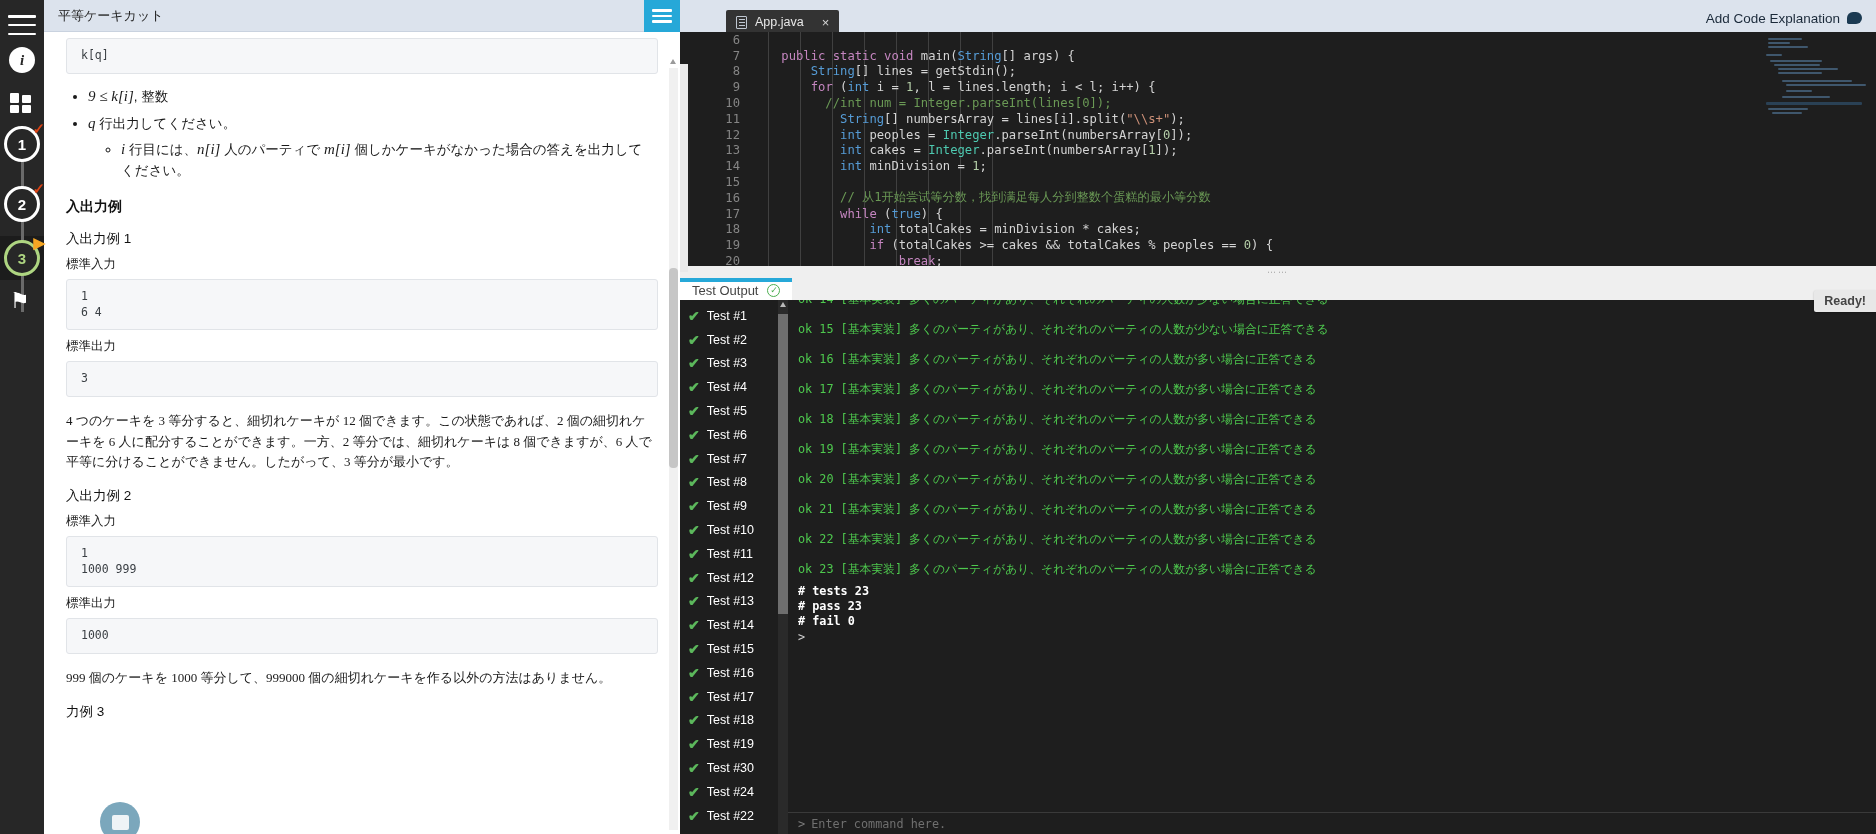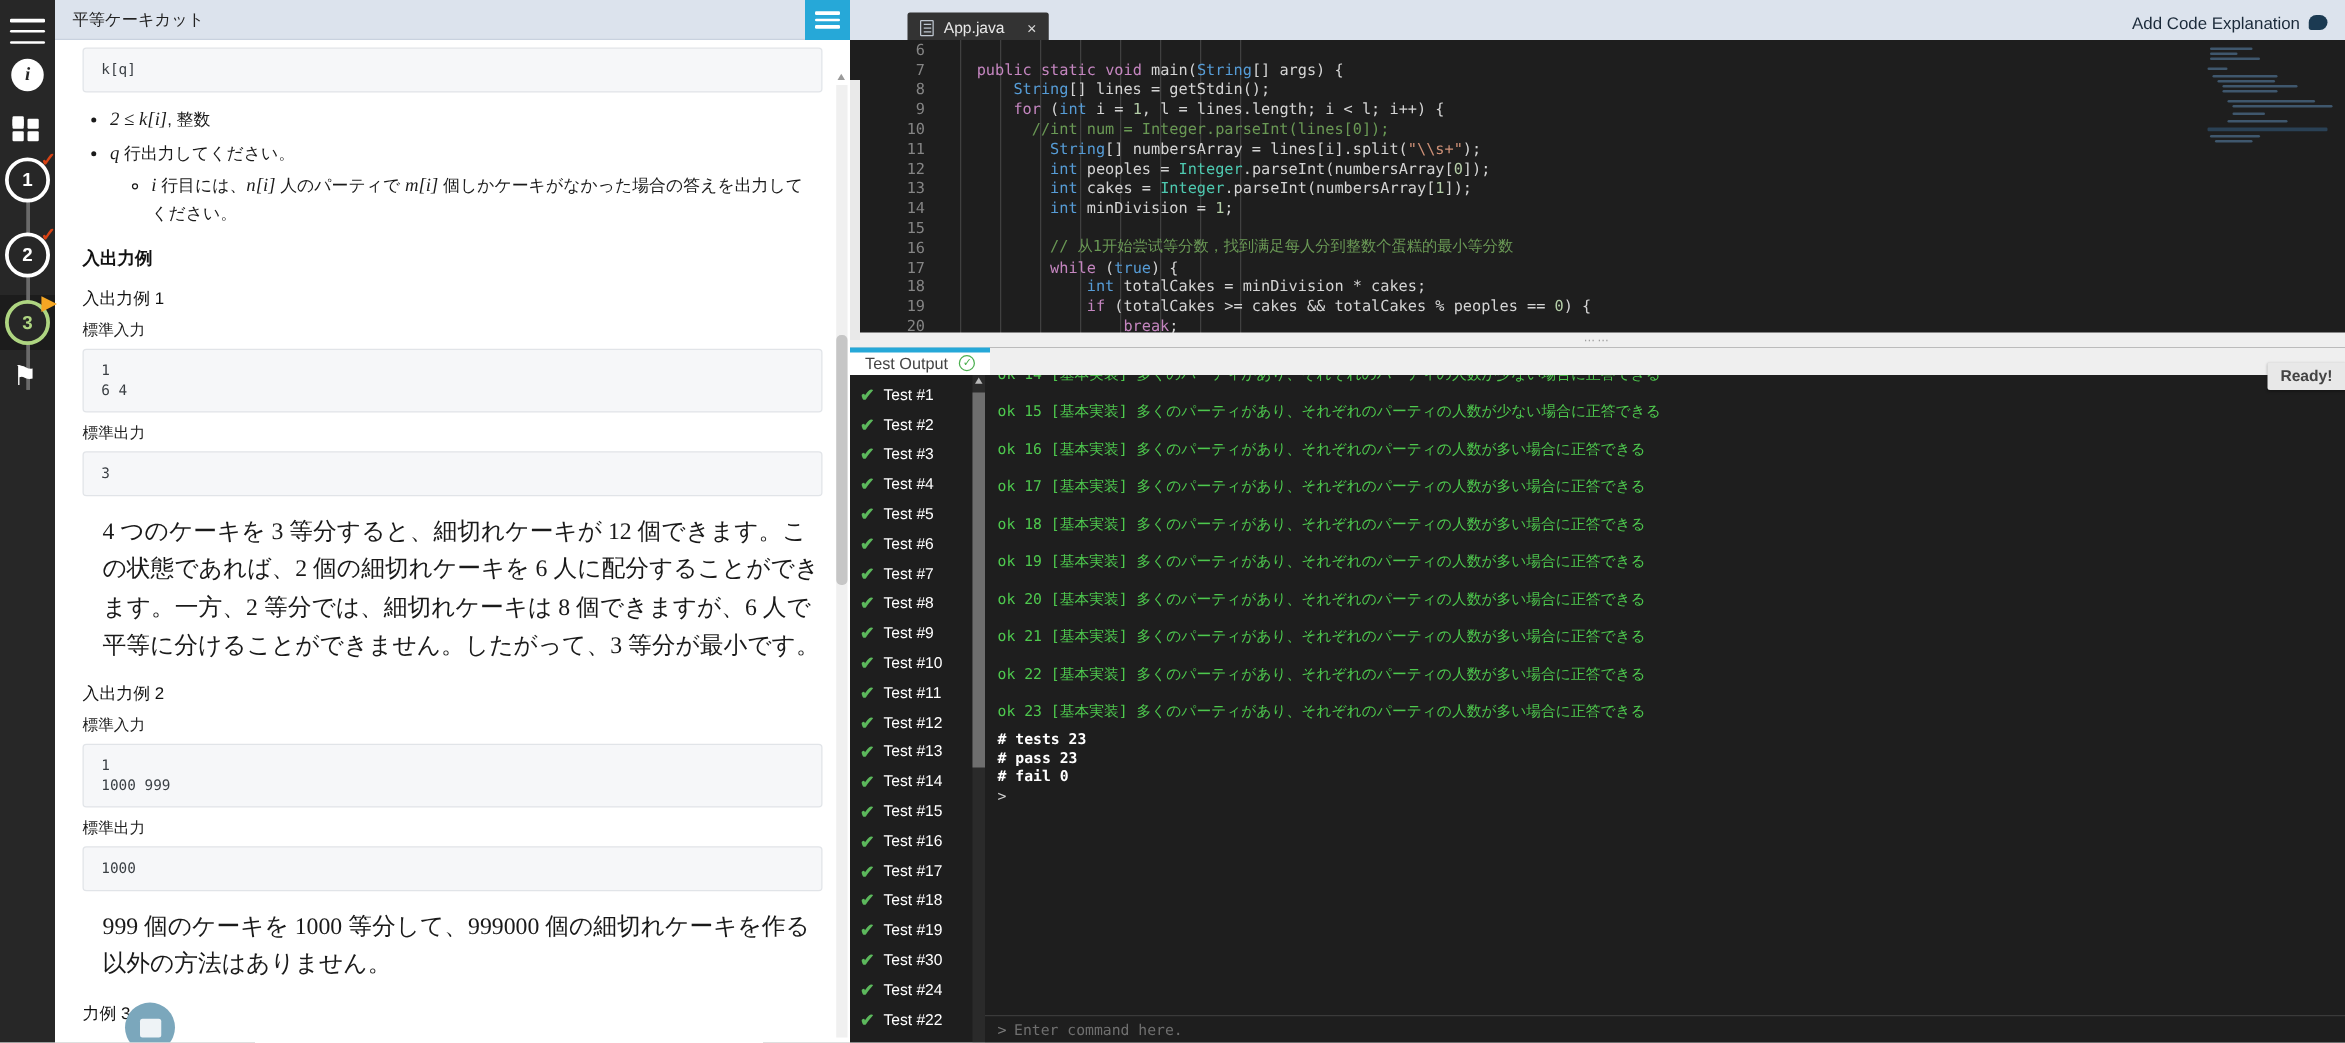--- a/index.html
+++ b/index.html
@@ -106,21 +106,21 @@
   .codebox.tall { min-height: 44px; }
   ul.bullets { margin: 12px 0 0 22px; }
   ul.bullets > li { font-size: 13.5px; color: #1a1a1a; margin: 6px 0; line-height: 1.45; }
   ul.bullets ul { margin: 4px 0 0 22px; list-style-type: circle; }
   ul.bullets ul li { font-size: 13.5px; margin: 4px 11px; }
   .mathv { font-family: "Liberation Serif", serif; font-style: italic; font-size: 15px; }
   h3.sec { font-size: 14px; font-weight: bold; margin: 18px 0 8px 0; color: #111; }
   h4.sub { font-size: 13.5px; font-weight: normal; margin: 14px 0 2px 0; color: #111; }
   .lbl { font-size: 12.5px; color: #222; margin: 8px 0 2px 0; }
   p.para {
-    font-size: 19px; color: #1a1a1a; line-height: 1.6; margin: 14px 0 0 16px;
+    font-size: 13px; color: #1a1a1a; line-height: 1.6; margin: 14px 0 0 0;
     font-family: "Liberation Serif", serif;
   }
   .doc-scrollbar {
     position: absolute; right: 2px; top: 36px; width: 9px; bottom: 4px;
     background: #f0f0f0;
   }
   .doc-scrollbar .thumb {
     position: absolute; top: 0; left: 0; width: 9px; height: 200px;
     background: #c6c6c6; border-radius: 4px;
   }
@@ -364,21 +364,21 @@
         </div>
     </div>
 
     <div class="doc-body">
       <div class="doc-scroll">
 
         <div class="codebox">k[q]</div>
 
         <ul class="bullets">
           <li>
-            <span class="mathv">2 ≤ k[i]</span><span>, 整数</span>
+            <span class="mathv">9 ≤ k[i]</span><span>, 整数</span>
           </li>
           <li>
             <span class="mathv">q</span><span> 行出力してください。</span>
             <ul>
               <li>
                 <span class="mathv">i</span><span> 行目には、</span><span class="mathv">n[i]</span><span> 人のパーティで </span><span class="mathv">m[i]</span><span> 個しかケーキがなかった場合の答えを出力してください。</span>
               </li>
             </ul>
           </li>
         </ul>

